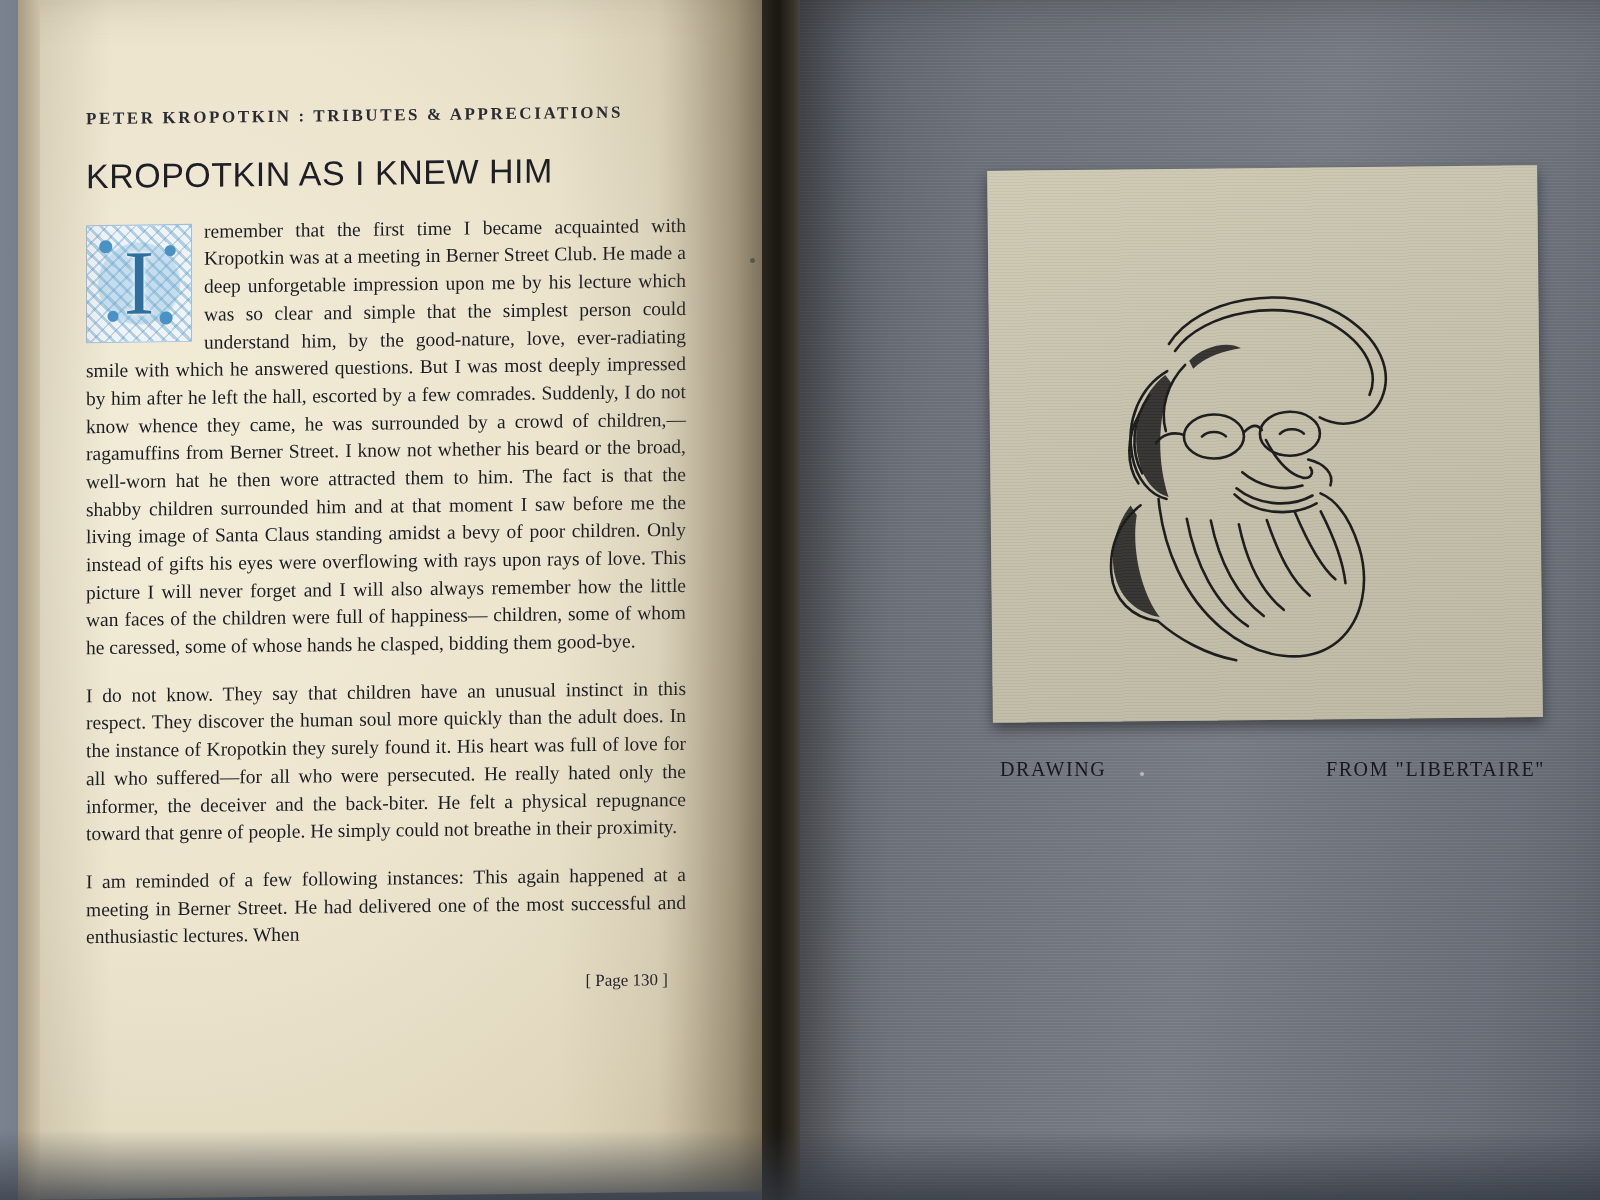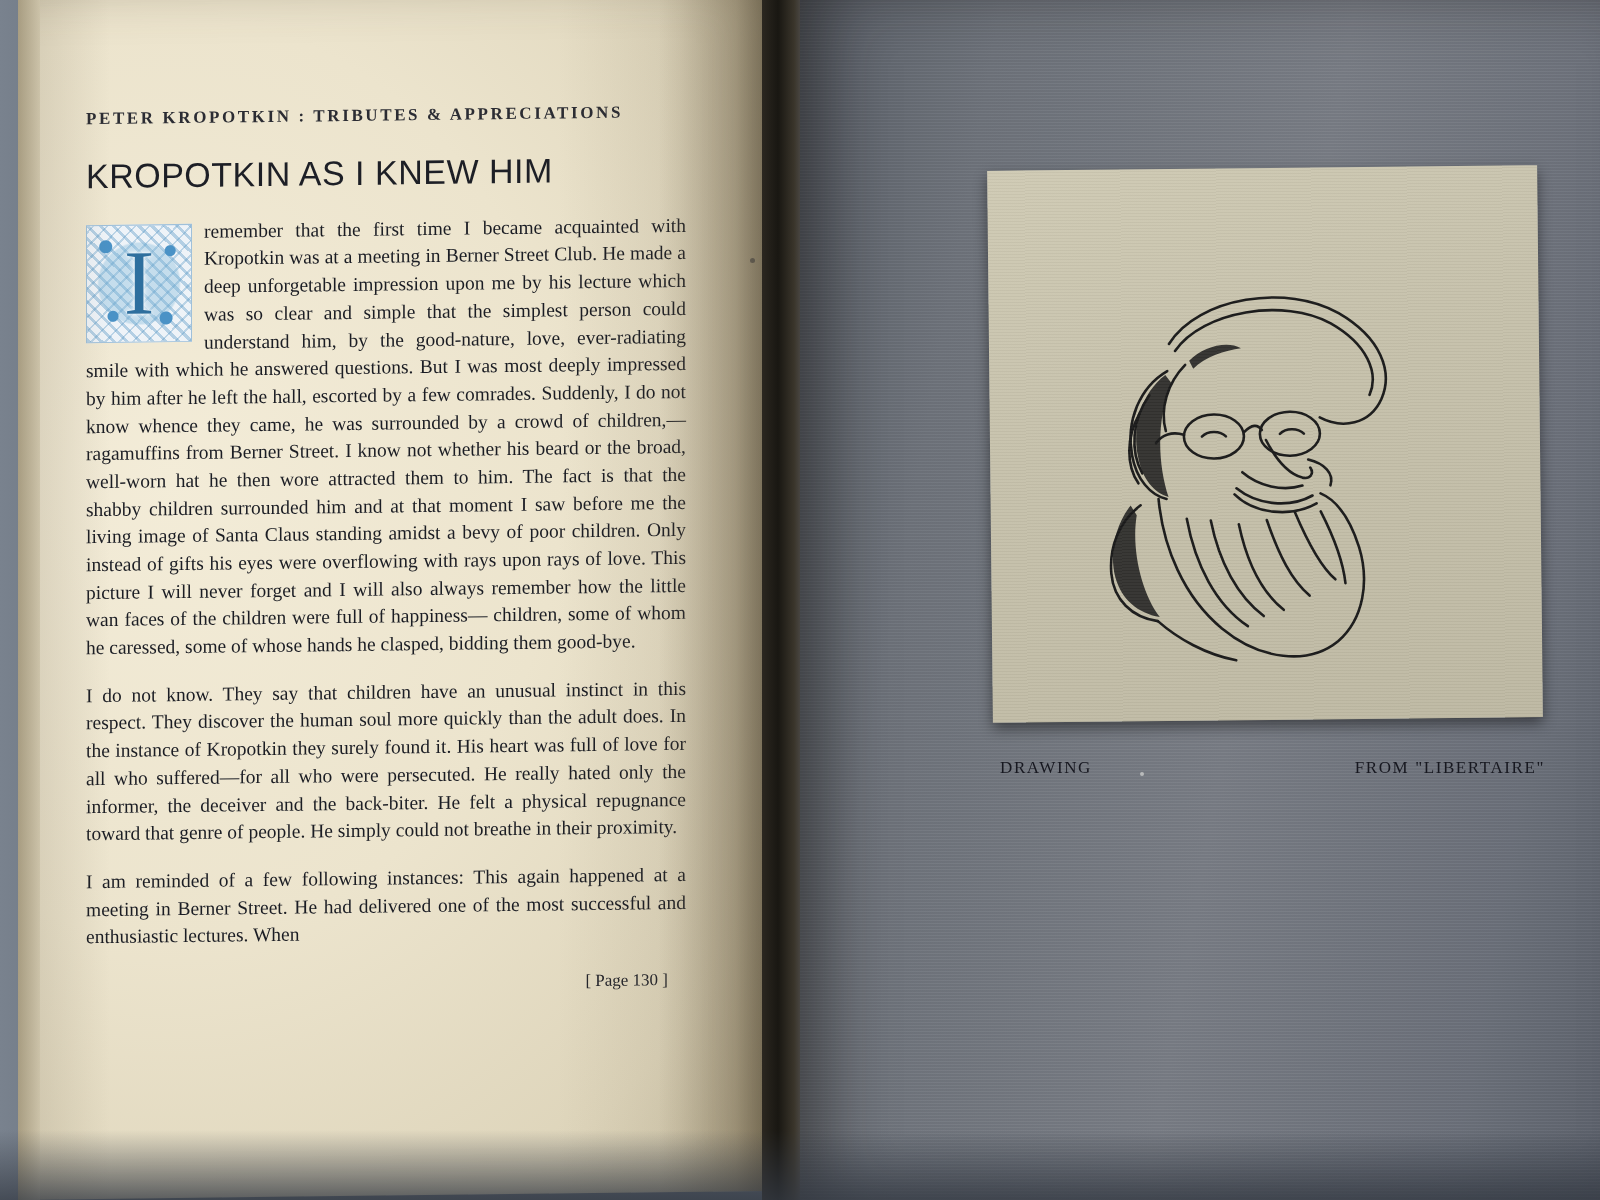--- a/index.html
+++ b/index.html
@@ -202,21 +202,21 @@
 
   .caption-row {
     position: absolute;
     left: 200px;
     top: 758px;
     width: 545px;
     display: flex;
     justify-content: space-between;
     align-items: baseline;
     font-family: "Liberation Serif", serif;
-    font-size: 17px;
+    font-size: 20px;
     letter-spacing: 1.6px;
     color: #171820;
     text-transform: uppercase;
   }
 
   .speck {
     position: absolute;
     width: 5px; height: 5px;
     border-radius: 50%;
     background: rgba(40,40,45,0.45);

